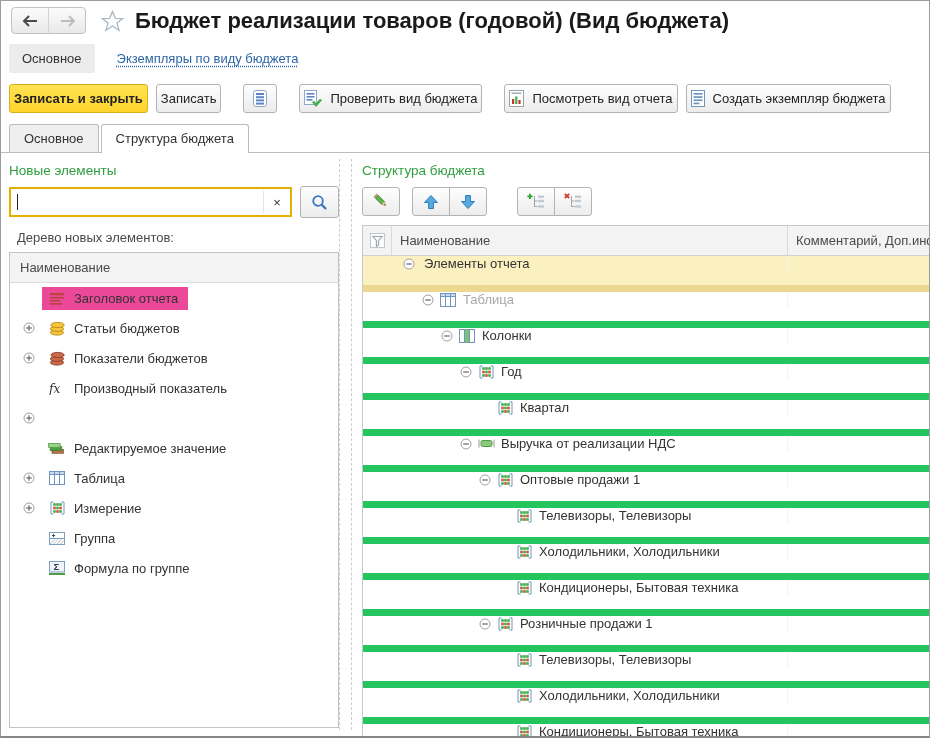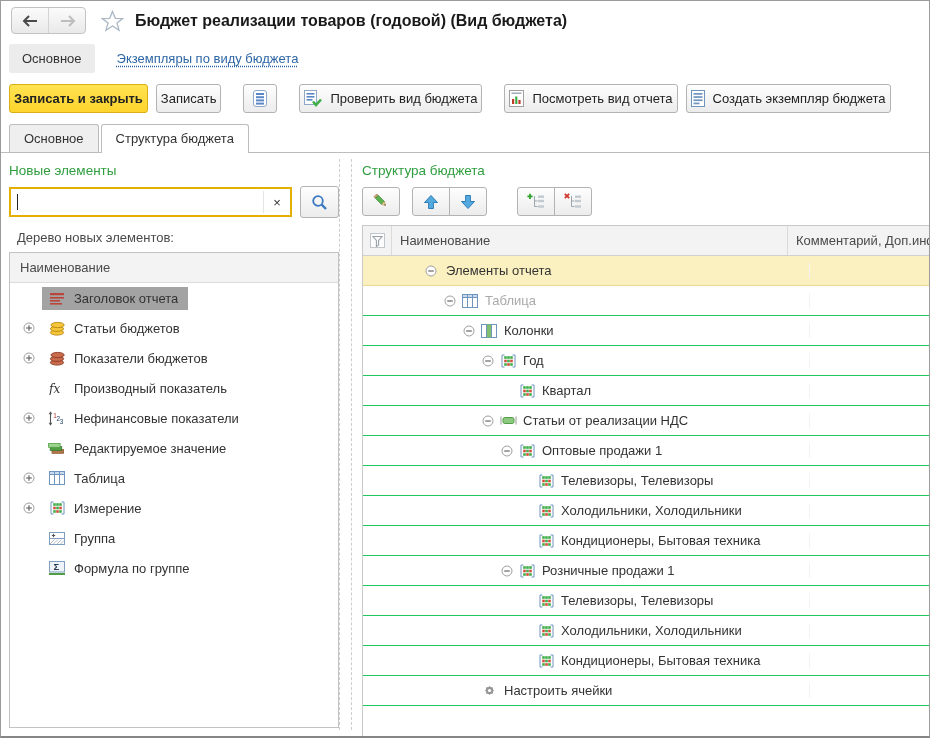--- a/index.html
+++ b/index.html
@@ -5,21 +5,21 @@
   html,body{margin:0;padding:0;background:#fff;}
   .app{width:930px;height:738px;box-sizing:border-box;border:1px solid #9b9b9b;border-bottom:2px solid #868686;
        background:#fff;font-family:"Liberation Sans",sans-serif;font-size:13px;color:#333;
        display:flex;flex-direction:column;overflow:hidden;}
   
   .header{display:flex;align-items:center;gap:11px;padding:6px 10px 2px 10px;flex:none;}
   .navbtns{display:inline-flex;border:1px solid #c3c3c3;border-radius:4px;background:linear-gradient(#fbfbfb,#e9e9e9);overflow:hidden;}
   .navbtn{width:36px;height:25px;display:flex;align-items:center;justify-content:center;cursor:default;}
   .navbtn + .navbtn{border-left:1px solid #d4d4d4;}
   .star{display:flex;align-items:center;margin-left:4px;}
-  .title{font-size:16px;font-weight:bold;color:#1a1a1a;white-space:nowrap;}
+  .title{font-size:22px;font-weight:bold;color:#1a1a1a;white-space:nowrap;}
   
   .linksrow{display:flex;align-items:center;gap:22px;padding:5px 10px 0 8px;height:34px;flex:none;}
   .mainlink{background:#ececec;padding:7px 13px;border-radius:2px;color:#333;}
   .extlink{color:#2d66a5;text-decoration:underline;text-decoration-style:dotted;text-underline-offset:3px;cursor:pointer;}
   
   .toolbar{display:flex;align-items:center;gap:8px;padding:9px 8px 7px 8px;flex:none;}
   .btn{height:27px;display:inline-flex;align-items:center;gap:8px;padding:0 4px;border:1px solid #b3b3b3;
        border-radius:3px;background:linear-gradient(#fefefe,#ececec);color:#222;white-space:nowrap;cursor:default;}
   .btn.icononly{padding:0 9px;}
   .btn-primary{background:linear-gradient(#ffe352,#fed42c);border-color:#d9af16;font-weight:bold;}
@@ -38,38 +38,38 @@
   .caret{width:1px;height:16px;background:#222;margin-left:6px;flex:none;}
   .clearx{width:26px;height:22px;display:flex;align-items:center;justify-content:center;border-left:1px solid #e4e4e4;cursor:pointer;flex:none;}
   .sbtn{width:37px;height:30px;border:1px solid #b3b3b3;border-radius:3px;background:linear-gradient(#fefefe,#ececec);
         display:flex;align-items:center;justify-content:center;flex:none;cursor:pointer;}
   .treelabel{color:#4a4a4a;margin:3px 8px 7px;flex:none;}
   .listbox{flex:1;border:1px solid #c3c3c3;background:#fff;display:flex;flex-direction:column;overflow:hidden;min-height:0;}
   .listheader{background:#f3f3f3;border-bottom:1px solid #dcdcdc;padding:7px 10px;color:#4a4a4a;flex:none;}
   .litem{height:30px;display:flex;align-items:center;padding-left:13px;flex:none;}
   .lexp{width:19px;display:flex;align-items:center;flex:none;}
   .lwrap{display:flex;align-items:center;gap:9px;padding:4px 10px 4px 5px;}
-  .lwrap.selected{background:#a3a3a3;}
+  .lwrap.selected{background:#ec4899;}
   .licon{width:18px;display:flex;justify-content:flex-end;flex:none;}
   .splitter{width:11px;flex:none;border-left:1px dashed #cdcdcd;border-right:1px dashed #cdcdcd;margin:6px 0;}
   
   .right{flex:1;display:flex;flex-direction:column;padding:8px 0 0 10px;min-width:0;box-sizing:border-box;}
   .rtoolbar{display:flex;gap:12px;margin:1px 0 9px;flex:none;align-items:center;}
   .tbtn{width:38px;height:29px;border:1px solid #b3b3b3;border-radius:3px;background:linear-gradient(#fefefe,#ececec);
         display:flex;align-items:center;justify-content:center;cursor:pointer;box-sizing:border-box;}
   .btngroup{display:inline-flex;}
   .btngroup .tbtn{border-radius:0;}
   .btngroup .tbtn:first-child{border-radius:3px 0 0 3px;}
   .btngroup .tbtn:last-child{border-radius:0 3px 3px 0;margin-left:-1px;}
   .rtable{flex:1;border-top:1px solid #c9c9c9;border-left:1px solid #c9c9c9;display:flex;flex-direction:column;min-height:0;overflow:hidden;}
   .thead{display:flex;height:29px;background:#f3f3f3;border-bottom:1px solid #d0d0d0;flex:none;}
   .th-sel{width:28px;flex:none;display:flex;align-items:center;justify-content:center;border-right:1px solid #dadada;}
   .th-name{width:396px;flex:none;display:flex;align-items:center;padding-left:8px;border-right:1px solid #dadada;color:#4a4a4a;box-sizing:border-box;}
   .th-comment{flex:1;display:flex;align-items:center;padding-left:8px;color:#4a4a4a;white-space:nowrap;overflow:hidden;min-width:0;}
-  .rrow{display:flex;height:29px;border-bottom:1px solid #22c55e;flex:none;align-items:center;gap:22px;}
+  .rrow{display:flex;height:29px;border-bottom:7px solid #22c55e;flex:none;align-items:flex-start;}
   .r-sel{width:28px;flex:none;border-right:1px solid #f0f0f0;}
   .r-name{width:396px;flex:none;display:flex;align-items:center;box-sizing:border-box;border-right:1px solid #f3f3f3;overflow:hidden;white-space:nowrap;}
   .r-comment{flex:1;min-width:0;}
   .rrow.selected{background:#fbf1c0;border-bottom-color:#ecd88f;}
   .rrow.selected .r-sel{background:#f3da8e;border-right-color:#e7cd7f;}
   .exp{width:14px;display:flex;align-items:center;justify-content:center;flex:none;margin-right:3px;}
   .ricon{width:20px;display:flex;justify-content:center;flex:none;}
   .rlabel{margin-left:5px;}
   .muted{color:#a9a9a9;}
   .ic{display:inline-flex;align-items:center;justify-content:center;line-height:0;}
@@ -278,35 +278,20 @@
               </span>
             </div>
             <div class="litem">
               <span class="lexp">
                 <svg width="12" height="12" viewBox="0 0 12 12">
                   <circle cx="6" cy="6" r="5" fill="#fff" stroke="#a0a0a0"></circle>
                   <line x1="3.2" y1="6" x2="8.8" y2="6" stroke="#666" stroke-width="1.2"></line>
                   <line x1="6" y1="3.2" x2="6" y2="8.8" stroke="#666" stroke-width="1.2"></line>
                 </svg>
               </span>
-              <span class="lwrap">
-                <span class="licon">
-                  <span class="ic ">
-                    <svg width="17" height="15" viewBox="0 0 17 15">
-                      <line x1="2.5" y1="2.5" x2="2.5" y2="12.5" stroke="#555" stroke-width="1.1"></line>
-                      <polygon points="2.5,0.3 0.7,3.2 4.3,3.2" fill="#555"></polygon>
-                      <polygon points="2.5,14.7 0.7,11.8 4.3,11.8" fill="#555"></polygon>
-                      <text x="5.2" y="6.8" font-size="6.4" font-family="Liberation Sans,sans-serif" fill="#b03a2e">1</text>
-                      <text x="8.4" y="10" font-size="6.4" font-family="Liberation Sans,sans-serif" fill="#1f3b63">2</text>
-                      <text x="11.8" y="13.2" font-size="6.4" font-family="Liberation Sans,sans-serif" fill="#1f3b63">3</text>
-                    </svg>
-                  </span>
-                </span>
-                <span>Нефинансовые показатели</span>
-              </span>
             </div>
             <div class="litem">
               <span class="lexp"></span>
               <span class="lwrap">
                 <span class="licon">
                   <span class="ic ">
                     <svg width="17" height="13" viewBox="0 0 17 13">
                       <rect x="4" y="7.5" width="11.5" height="3.8" fill="#b5764a" stroke="#8a5a33" stroke-width="0.8"></rect>
                       <rect x="2.2" y="4.6" width="11.5" height="3.8" fill="#4f9e43" stroke="#3a7a30" stroke-width="0.8"></rect>
                       <rect x="0.6" y="1.5" width="11.5" height="3.8" fill="#9ed28f" stroke="#4f9e43" stroke-width="0.8"></rect>
@@ -632,21 +617,21 @@
                 </span>
                 <span class="ricon">
                   <span class="ic ">
                     <svg width="17" height="13" viewBox="0 0 17 13">
                       <line x1="1" y1="2.5" x2="1" y2="10.5" stroke="#999"></line>
                       <line x1="16" y1="2.5" x2="16" y2="10.5" stroke="#999"></line>
                       <rect x="3" y="3.5" width="11" height="6" rx="1.8" fill="#8cc87f" stroke="#4f9e43"></rect>
                     </svg>
                   </span>
                 </span>
-                <span class="rlabel">Статьи от реализации НДС</span>
+                <span class="rlabel">Выручка от реализации НДС</span>
               </div>
               <div class="r-comment"></div>
             </div>
             <div class="rrow">
               <div class="r-sel"></div>
               <div class="r-name" style="padding-left:86px">
                 <span class="exp">
                   <svg width="12" height="12" viewBox="0 0 12 12">
                     <circle cx="6" cy="6" r="5" fill="#fff" stroke="#a0a0a0"></circle>
                     <line x1="3.2" y1="6" x2="8.8" y2="6" stroke="#666" stroke-width="1.2"></line>

